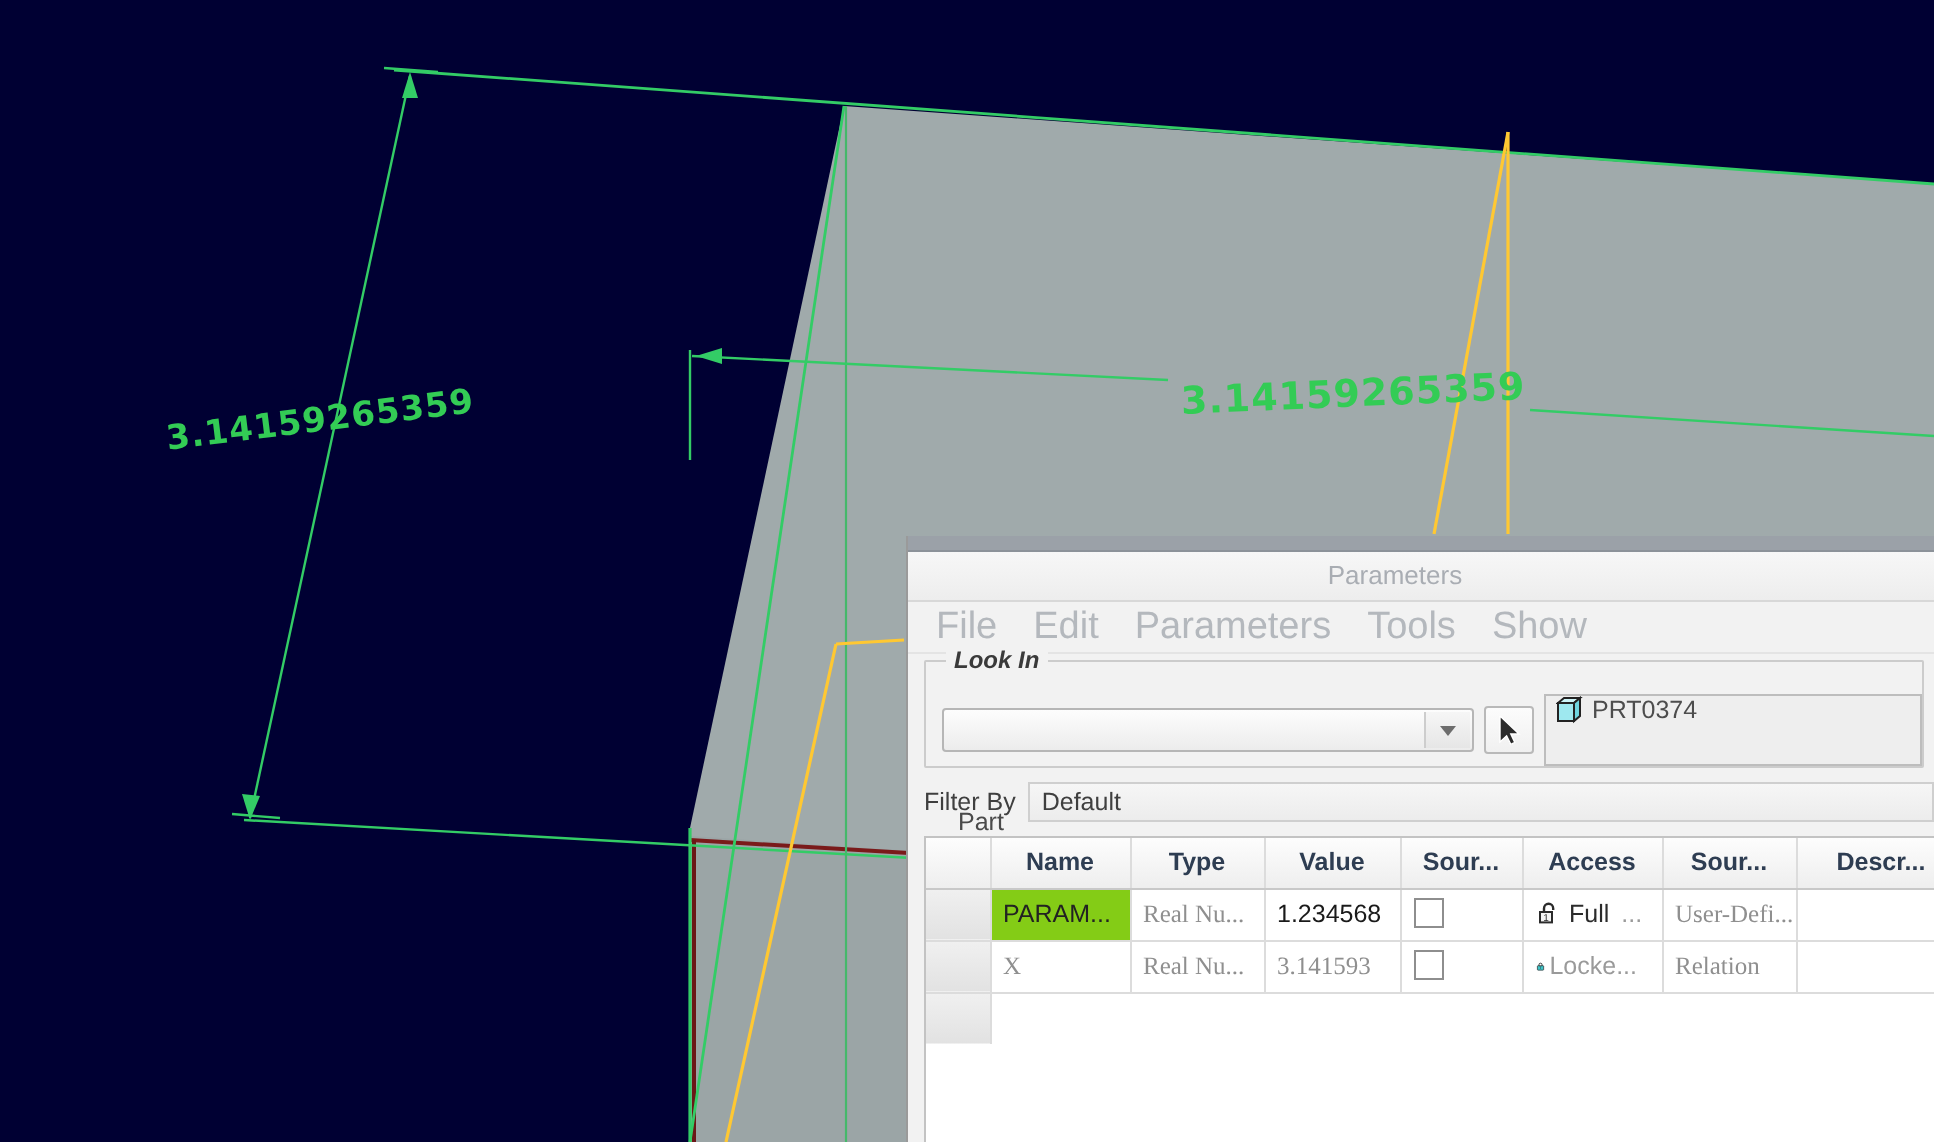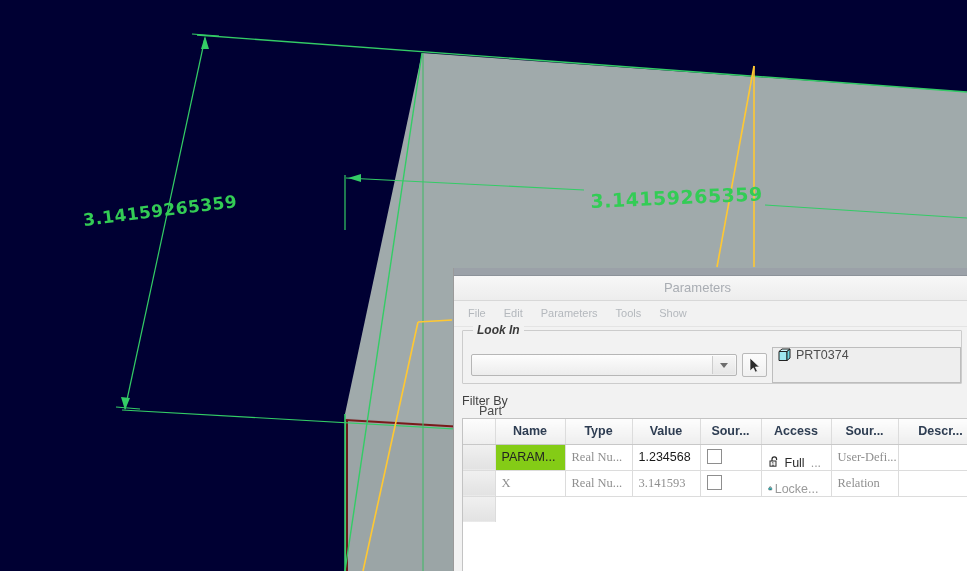--- a/index.html
+++ b/index.html
@@ -64,21 +64,21 @@
     padding-right:26px;
   }
 
   .menubar{
     position:absolute;left:0;top:33px;right:0;height:25px;
     background:#f2f2f2;
     border-bottom:1px solid #e4e4e4;
   }
   .menubar ul{list-style:none;margin:0;padding:0 14px;display:flex;gap:18px;}
   .menubar li{
-    color:#b4b8bd;font-size:11px;line-height:25px;cursor:default;
+    color:#b4b8bd;font-size:19px;line-height:25px;cursor:default;
   }
 
   
   .groupbox{
     position:absolute;left:8px;top:62px;width:498px;height:52px;
     border:1px solid #ccc;
     border-radius:1px;
     background:#f2f2f2;
   }
   .groupbox-label{
@@ -175,21 +175,21 @@
     padding:0;
   }
   td.grey{color:#8f8f8f;font-family:Liberation Serif, serif;}
   td.dark{color:#1a1a1a;}
   tr.selected td.namecell{background:#84cc16;color:#222;}
   td.center{text-align:center;}
   .chk{
     display:inline-block;width:13px;height:13px;
     border:1px solid #8e8e8e;background:#fff;vertical-align:-2px;
   }
-  .accesscell{display:flex;align-items:flex-end;gap:2px;height:25px;}
+  .accesscell{display:flex;align-items:center;gap:2px;height:25px;}
   .accesscell .atxt{color:#2b2b2b;font-size:12.5px;}
   .accesscell .atxt.gr{color:#9a9a9a;}
   .accesscell .dots{color:#9a9a9a;margin-left:4px;font-size:12.5px;}
   tr.filler td{border-right:1px solid #dcdcdc;border-bottom:none;height:26px;background:#fff;}
   tr.filler td.rowhdr{background:linear-gradient(to bottom,#f0f0f0,#e2e2e2);}
   .blankarea{
     position:absolute;left:33px;top:227px;right:0;bottom:0;background:#fff;
   }
 </style>
 </head>
@@ -275,20 +275,21 @@
           <polygon points="1,3.5 4,1 12,1 9,3.5" fill="#cdf4f7" stroke="#222" stroke-width="1"></polygon>
           <polygon points="9,3.5 12,1 12,10 9,12.5" fill="#6fd6e0" stroke="#222" stroke-width="1"></polygon>
         </svg>
         <span class="objname">PRT0374</span>
       </div>
     </div>
   </div>
 
   <div class="filterbar">
     <span class="flabel">Filter By</span>
+    <span class="fvalue">Default</span>
   </div>
 
   <div class="tablewrap">
     <table class="params">
       <colgroup>
         <col style="width:32px">
         <col style="width:70px">
         <col style="width:67px">
         <col style="width:68px">
         <col style="width:61px">

